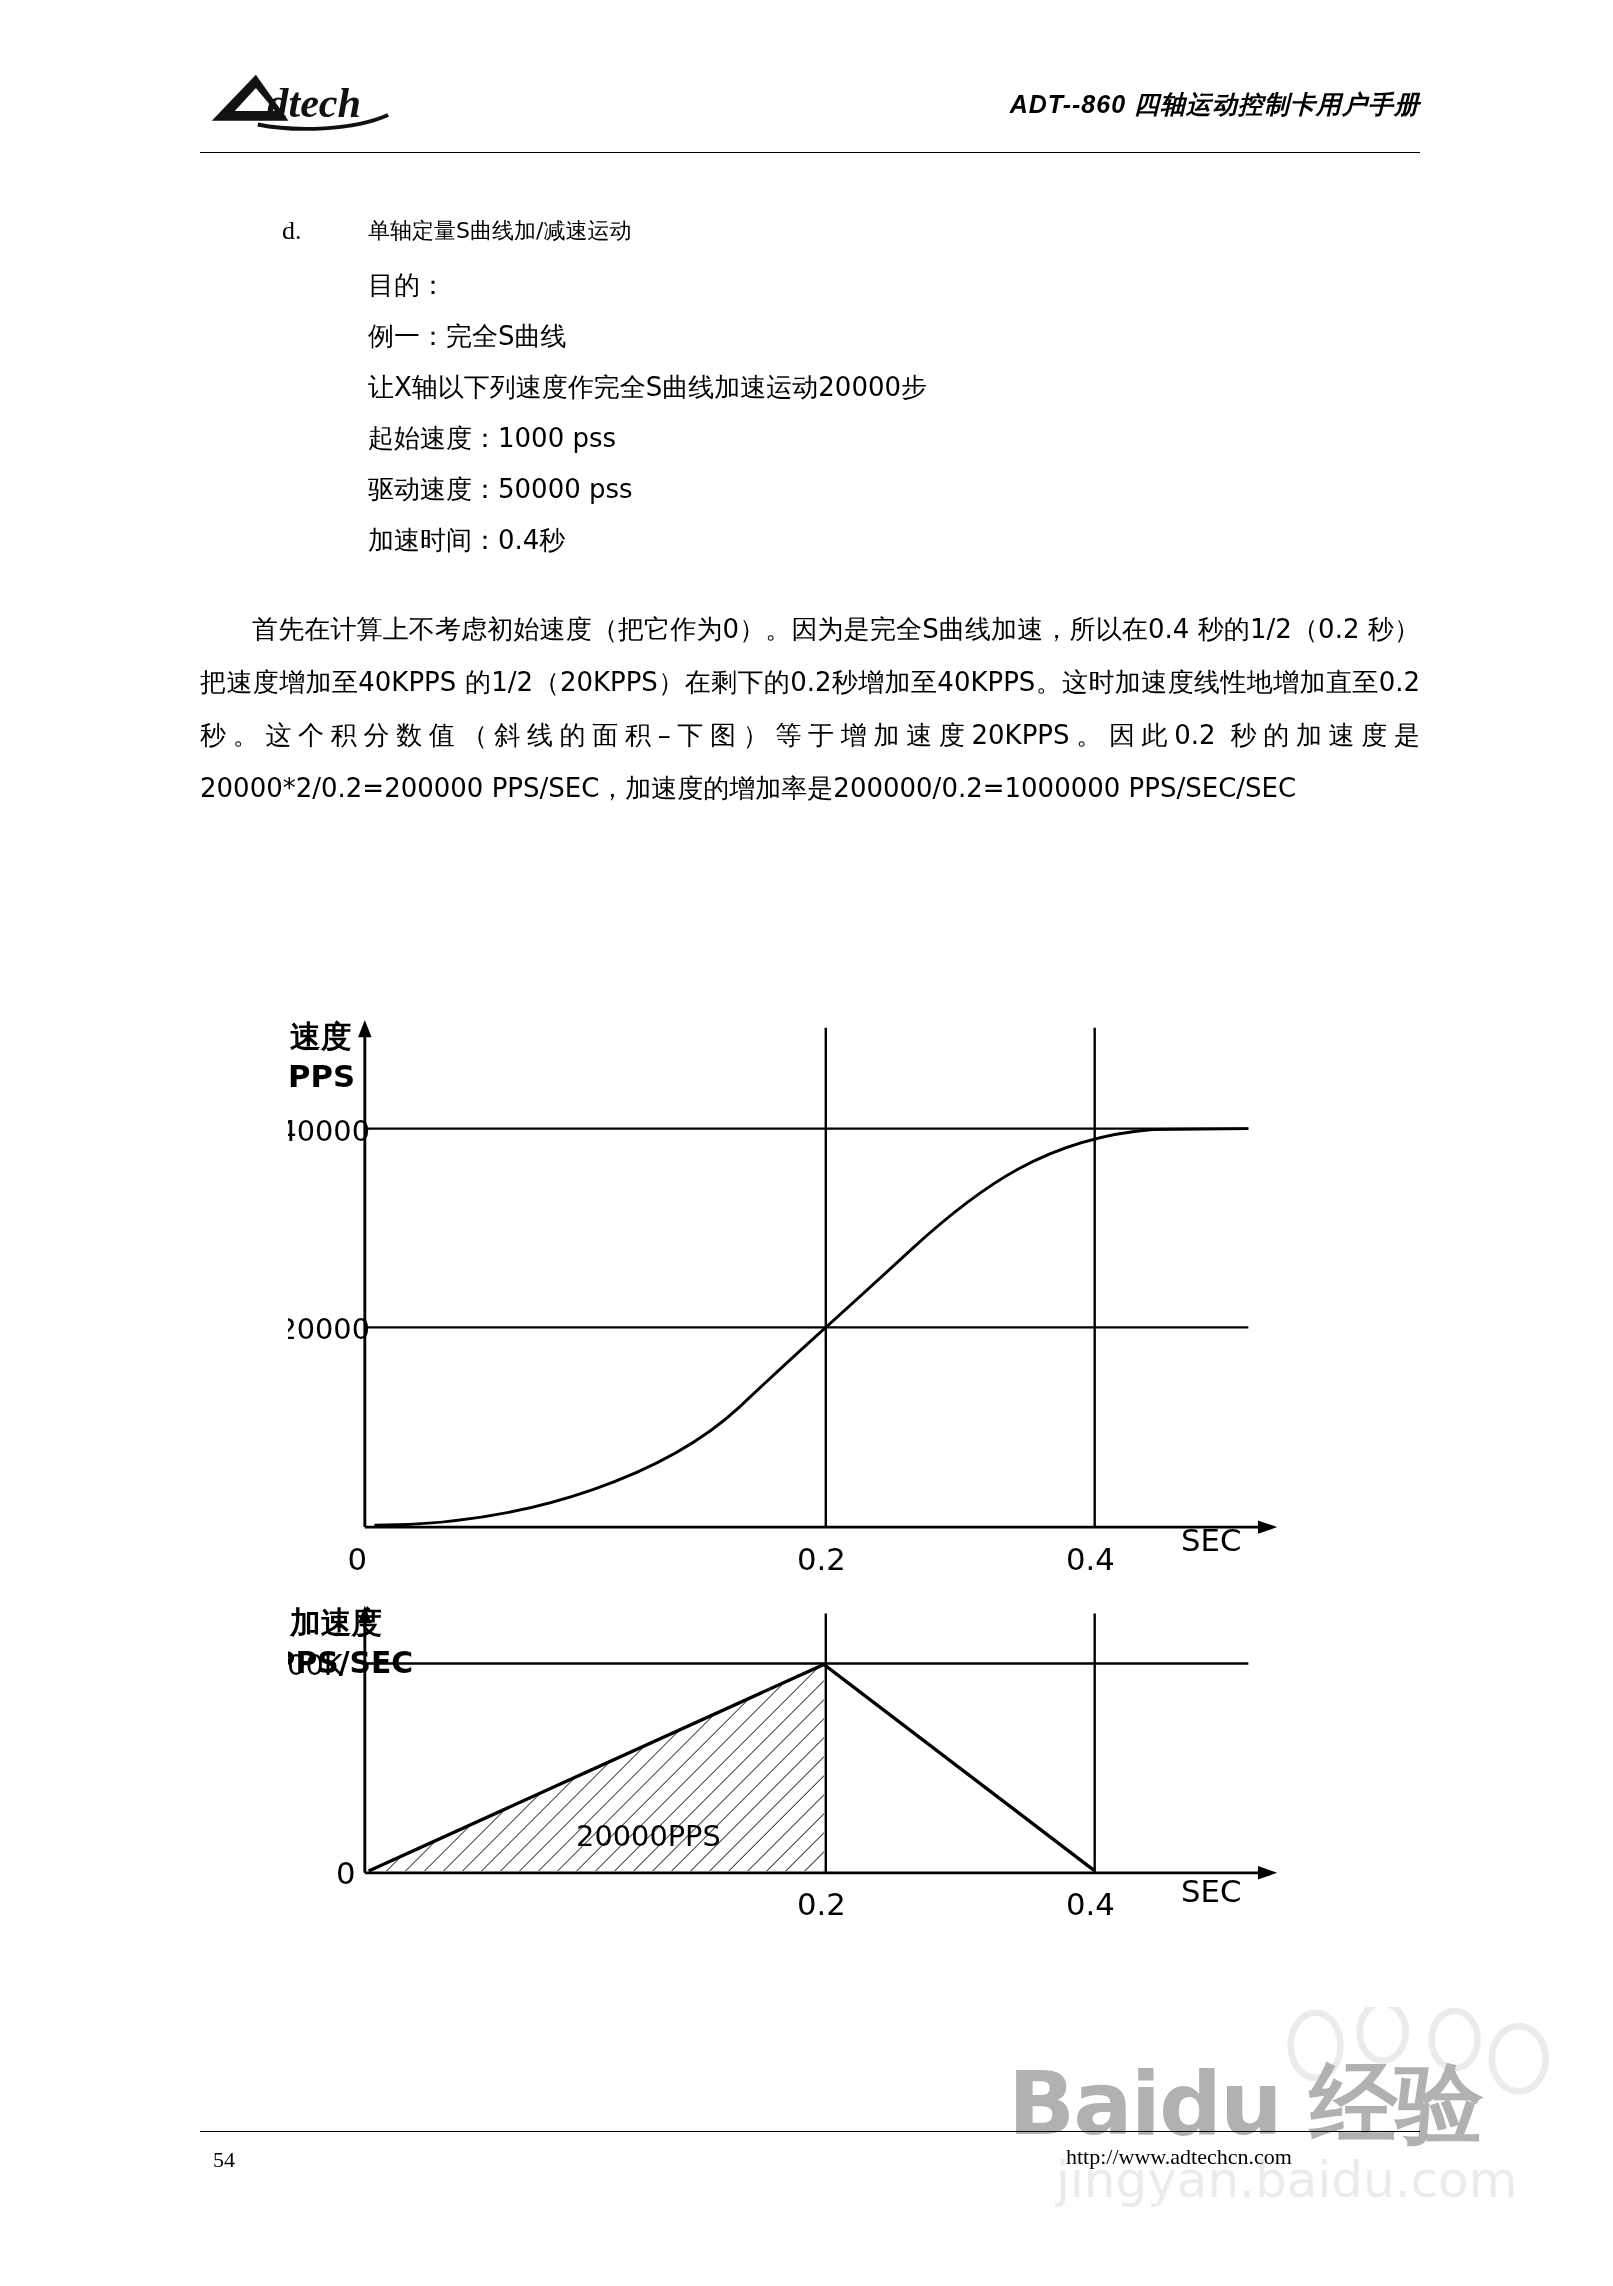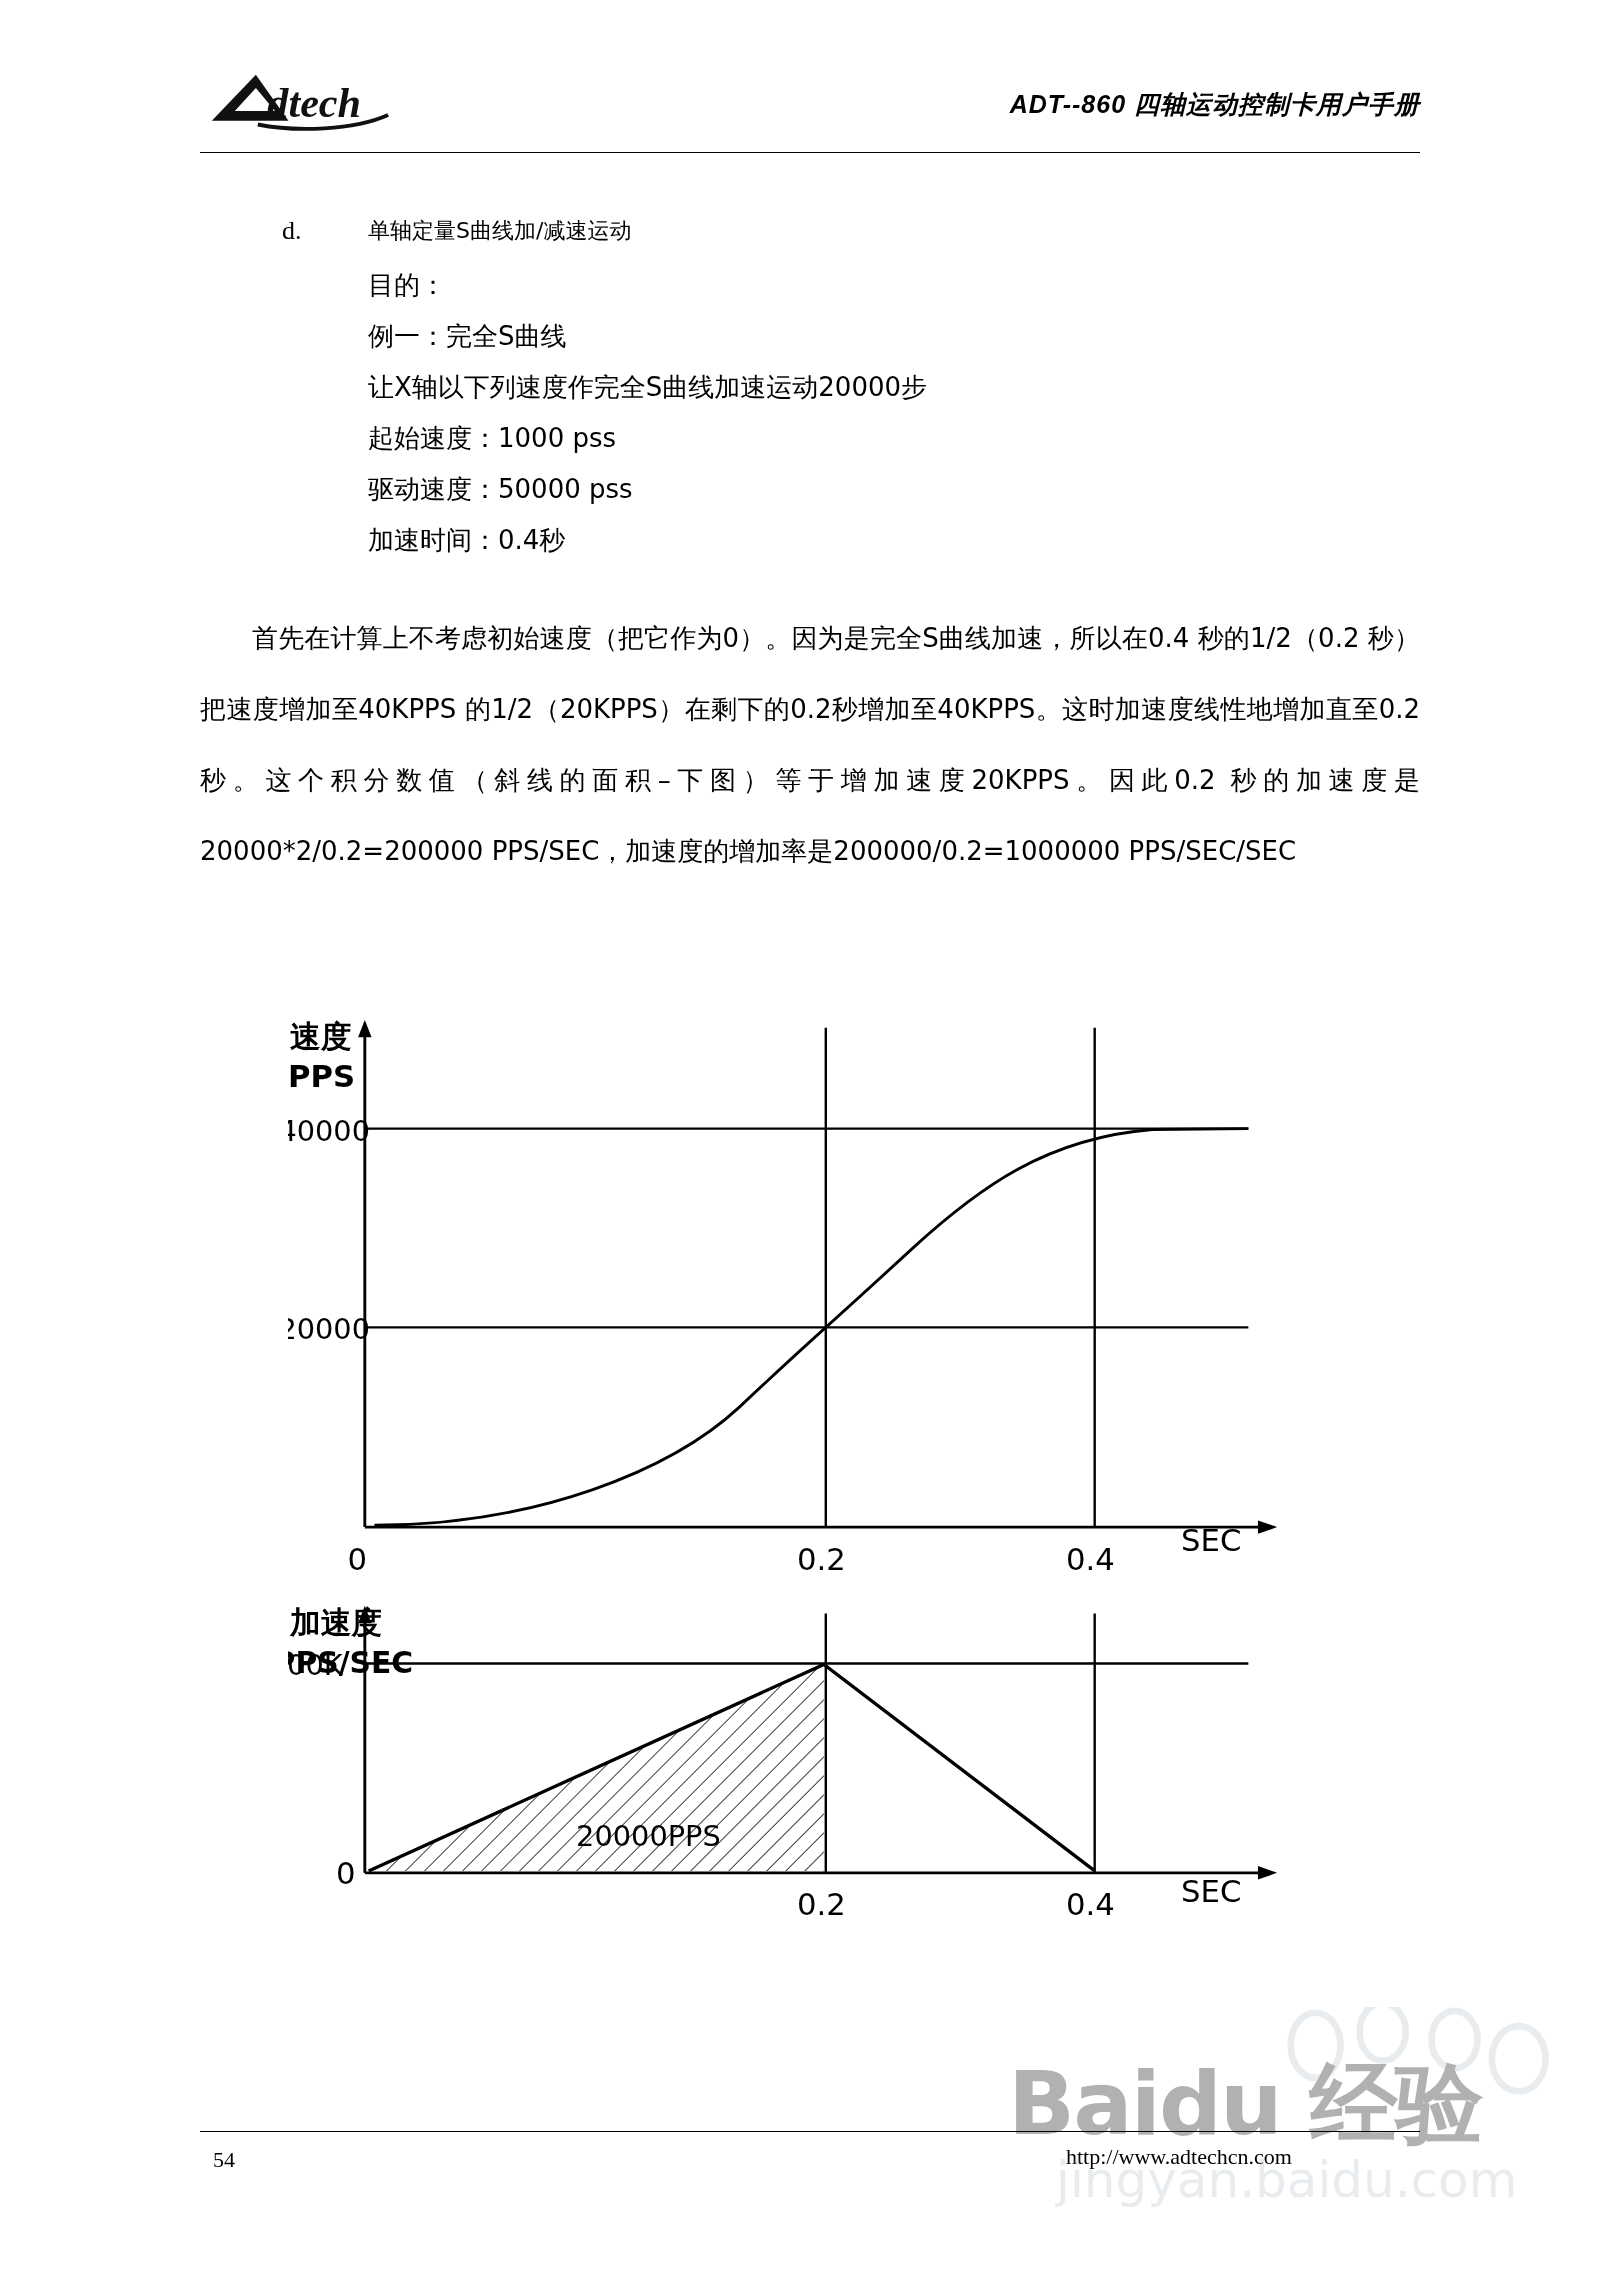--- a/index.html
+++ b/index.html
@@ -80,21 +80,21 @@
   .indent-line {
     margin-left: 168px;
     font-size: 26px;
     line-height: 51px;
     font-family: "DejaVu Sans", sans-serif;
     white-space: nowrap;
   }
   .para {
     margin-top: 37px;
     font-size: 26px;
-    line-height: 71px;
+    line-height: 53px;
     text-align: justify;
     text-indent: 52px;
     font-family: "DejaVu Sans", sans-serif;
   }
 
   
   .figure {
     position: absolute;
     left: 288px;
     top: 1018px;

